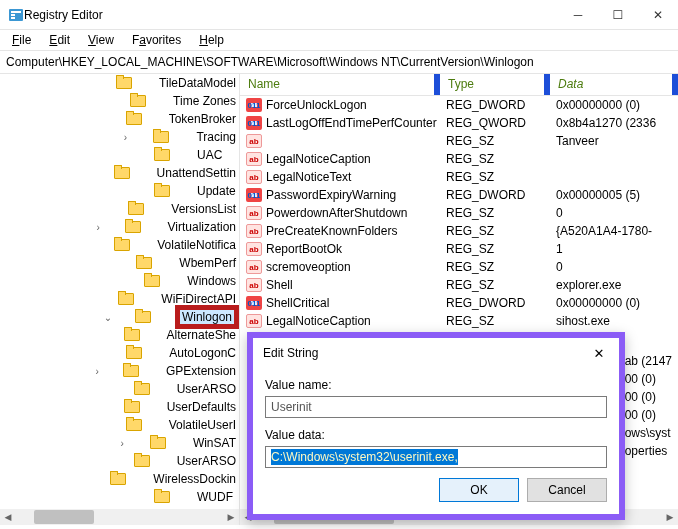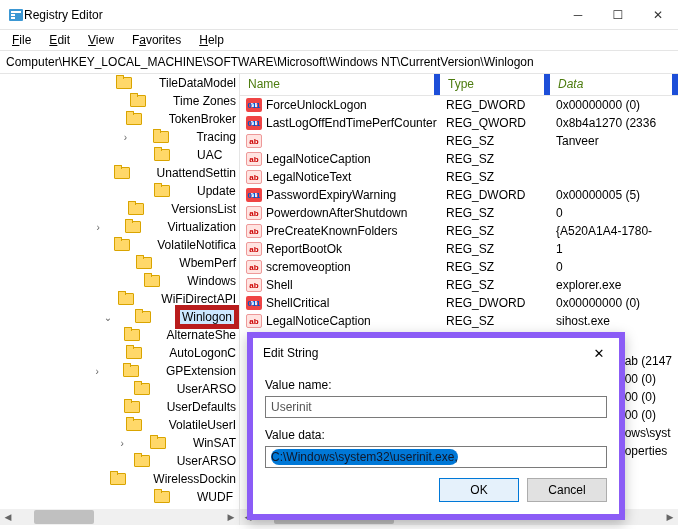--- a/index.html
+++ b/index.html
@@ -54,21 +54,21 @@
 .hscroll .track { flex: 1; }
 
 .dialog { position: absolute; left: 247px; top: 332px; width: 378px; background: #fff; border: 6px solid #8b5cf6; box-shadow: 0 4px 12px rgba(0,0,0,0.25); }
 .dialog-title { height: 30px; display: flex; align-items: center; justify-content: space-between; padding: 0 6px 0 10px; }
 .dialog-title .txt { font-size: 12px; }
 .dialog-title .close { width: 28px; text-align: center; cursor: default; font-size: 13px; }
 .dialog-body { padding: 10px 12px 12px 12px; }
 .field-label { margin-bottom: 4px; }
 .text-input { width: 100%; border: 1px solid #7a7a7a; padding: 3px 5px; margin-bottom: 10px; font-size: 12px; color: #555; background: #fff; }
 .text-input.value-data { color: #fff; }
-.text-input.value-data .sel { background: #0078d7; color: #0f172a; padding: 1px 0; border-radius: 8px; }
+.text-input.value-data .sel { background: #0078d7; color: #fef9c3; padding: 1px 0; }
 .dialog-buttons { display: flex; justify-content: flex-end; gap: 8px; margin-top: 6px; }
 .dialog-buttons button { width: 80px; height: 24px; background: #e1e1e1; border: 1px solid #adadad; cursor: default; font-size: 12px; }
 .dialog-buttons button.default { border: 1px solid #0078d7; background: #e5f1fb; }
 
 svg.reg-icon { width: 16px; height: 16px; }
 </style>
 </head>
 <body>
 
 <div class="titlebar">

